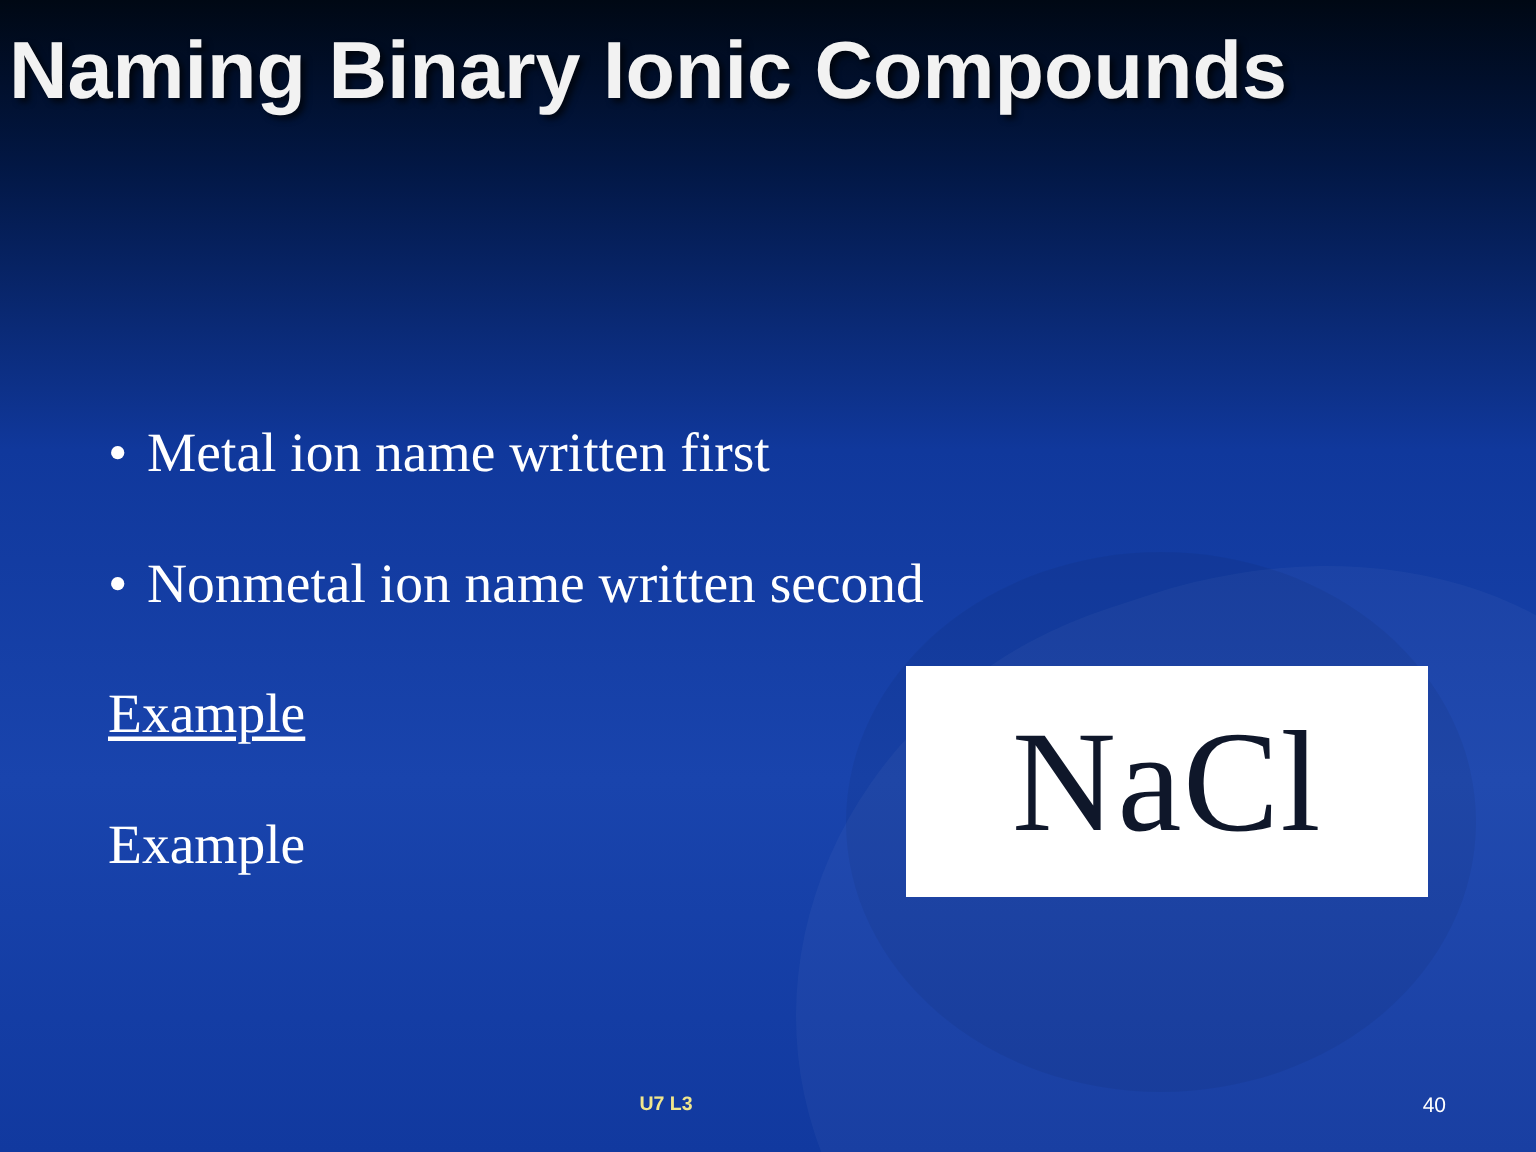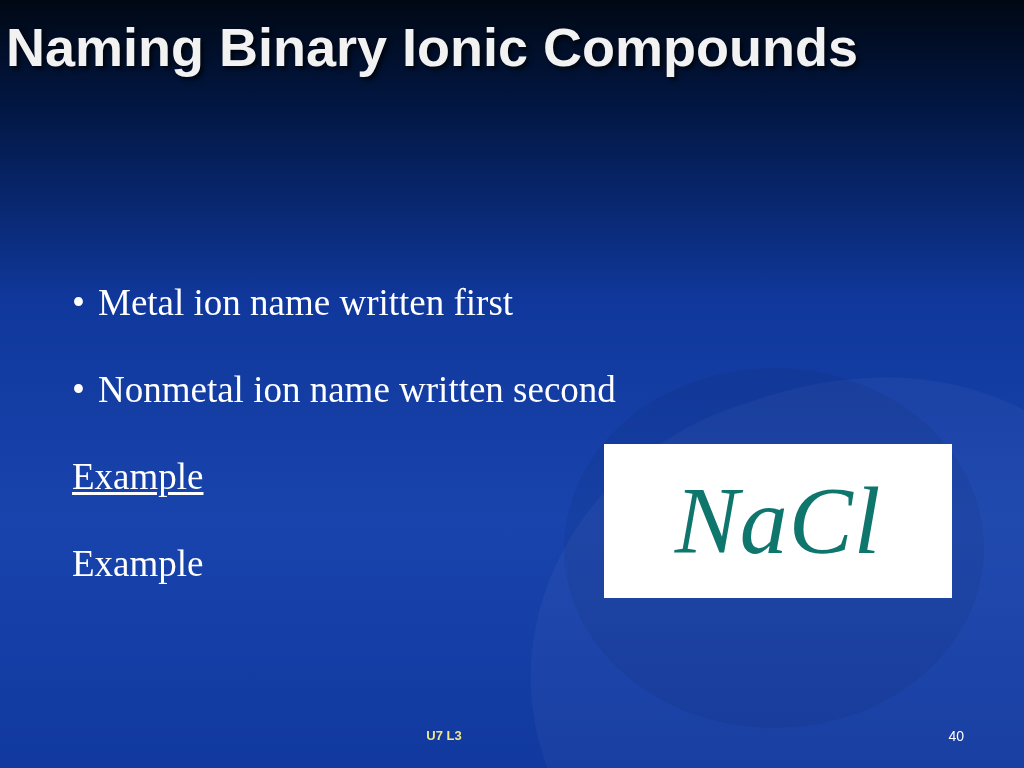--- a/index.html
+++ b/index.html
@@ -103,23 +103,22 @@
     top: 444px;
     width: 348px;
     height: 154px;
     background: #ffffff;
     display: flex;
     align-items: center;
     justify-content: center;
   }
   .formula-box .formula {
     font-family: "Liberation Serif", serif;
-    font-style: italic;
     font-size: 96px;
-    color: #0f766e;
+    color: #0f172a;
     line-height: 1;
     letter-spacing: 1px;
   }
 
   .footer-left {
     position: absolute;
     left: 0;
     top: 728px;
     width: 888px;
     text-align: center;

